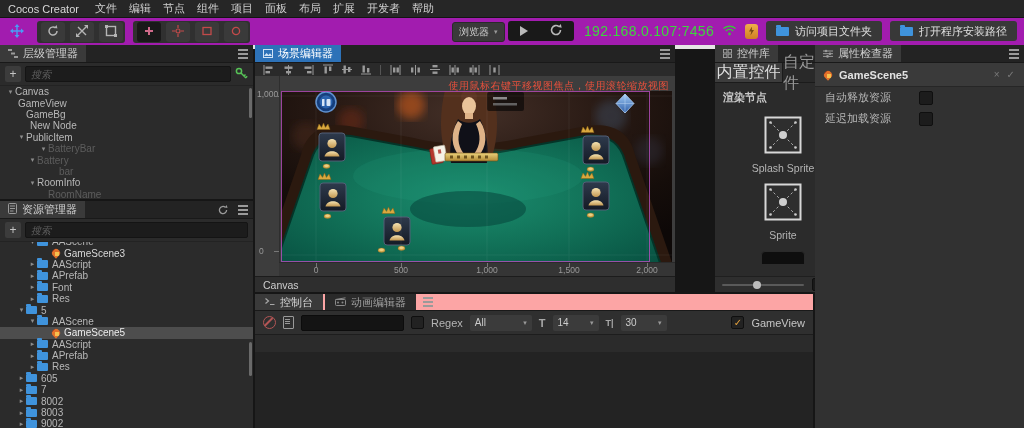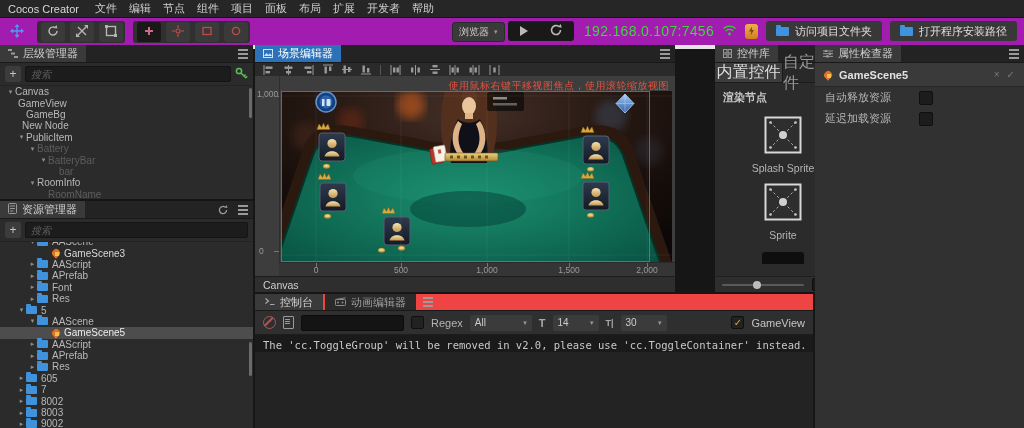--- a/index.html
+++ b/index.html
@@ -60,21 +60,21 @@
   .vp{position:absolute;left:0;right:0;top:31px;bottom:15px;background:#3d3d3d;overflow:hidden;}
   .vruler{position:absolute;left:0;top:0;bottom:14px;width:24px;border-right:1px solid #2e2e2e;font-size:8.5px;color:#9a9a9a;}
   .hruler{position:absolute;left:24px;right:0;bottom:0;height:14px;background:#353535;border-top:1px solid #2a2a2a;font-size:8.5px;color:#9a9a9a;}
   .hrlab{position:absolute;top:2px;transform:translateX(-50%);}
   .htick{position:absolute;top:0;width:1px;height:4px;background:#777;}
   .game{position:absolute;left:26px;top:15px;right:3px;bottom:14px;overflow:hidden;}
   .hint{position:absolute;top:3px;right:6px;font-size:10px;color:#e8503c;letter-spacing:.5px;}
   .statusbar{position:absolute;left:0;right:0;bottom:0;height:15px;background:#2e2e2e;border-top:1px solid #1c1c1c;
              display:flex;align-items:center;padding:0 8px;font-size:10.5px;color:#cdcdcd;}
   
-  .ctabs{height:16px;background:#ef4444;display:flex;align-items:stretch;border-bottom:1px solid #191919;}
+  .ctabs{height:16px;background:#fca5a5;display:flex;align-items:stretch;border-bottom:1px solid #191919;}
   .ctab{display:flex;align-items:center;gap:5px;padding:0 10px;font-size:11px;color:#9f9f9f;background:#2a2a2a;margin-right:2px;}
   .ctab.active{background:#3a3a3a;color:#d5d5d5;}
   .ctools{height:23px;background:#2f2f2f;border-bottom:1px solid #1d1d1d;display:flex;align-items:center;gap:7px;padding:0 8px;}
   .cinput{width:93px;height:14px;background:#141414;border:1px solid #0c0c0c;border-radius:2px;color:#ccc;font-size:10px;padding:0 4px;outline:none;}
   .chk{width:11px;height:11px;background:#222;border:1px solid #0f0f0f;border-radius:2px;display:flex;align-items:center;justify-content:center;flex:none;}
   .chk.on{color:#e6a23c;font-size:10px;font-weight:bold;line-height:1;}
   .dd{height:16px;background:#3b3b3b;border-radius:2px;display:flex;align-items:center;justify-content:space-between;padding:0 5px;font-size:10px;color:#ccc;gap:6px;}
   .ddarrow{font-size:7px;color:#999;}
   .ticn{color:#a8a8a8;font-size:11px;font-weight:bold;}
   .clearicn{width:11px;height:11px;border:1.5px solid #b25555;border-radius:50%;position:relative;flex:none;}
@@ -237,34 +237,34 @@
       <div class="trow" style="padding-left:6px">
           <span class="arrow">▾</span>
           <span>Canvas</span>
         </div>
       <div class="trow" style="padding-left:18px">
           <span>GameView</span>
         </div>
       <div class="trow" style="padding-left:26px">
           <span>GameBg</span>
         </div>
-      <div class="trow" style="padding-left:22px">
+      <div class="trow" style="padding-left:30px">
           <span>New Node</span>
         </div>
       <div class="trow" style="padding-left:17px">
           <span class="arrow">▾</span>
           <span>PublicItem</span>
         </div>
+      <div class="trow dim" style="padding-left:39px">
+          <span class="arrow">▾</span>
+          <span>BatteryBar</span>
+        </div>
       <div class="trow dim" style="padding-left:28px">
           <span class="arrow">▾</span>
           <span>Battery</span>
-        </div>
-      <div class="trow dim" style="padding-left:39px">
-          <span class="arrow">▾</span>
-          <span>BatteryBar</span>
         </div>
       <div class="trow dim" style="padding-left:59px">
           <span>bar</span>
         </div>
       <div class="trow" style="padding-left:28px">
           <span class="arrow">▾</span>
           <span>RoomInfo</span>
         </div>
       <div class="trow dim" style="padding-left:48px">
           <span>RoomName</span>
@@ -677,24 +677,20 @@
       <div class="dd" style="width:36px">
         <span>30</span>
           <span class="ddarrow">▾</span>
       </div>
       <div class="spacer" style="flex:1"></div>
       <span class="chk on">
           <span>✓</span>
         </span>
       <span style="color:#c5c5c5">GameView</span>
     </div>
-    <div class="logline">
-      <span>The 'cc.ToggleGroup' will be removed in v2.0, please use 'cc.ToggleContainer' instead.</span>
-      <span class="smiley"></span>
-    </div>
     <div class="logrest"></div>
   </div>
 
   <div class="panel" style="left:715px;top:45px;width:136px;height:247px;">
     <div class="phead">
       <div class="ptab">
         <span><svg width="9" height="9">
               <rect x="0.5" y="0.5" width="3.4" height="3.4" stroke="#9a9a9a" fill="none"></rect>
               <rect x="5.1" y="0.5" width="3.4" height="3.4" stroke="#9a9a9a" fill="none"></rect>
               <rect x="0.5" y="5.1" width="3.4" height="3.4" stroke="#9a9a9a" fill="none"></rect>

